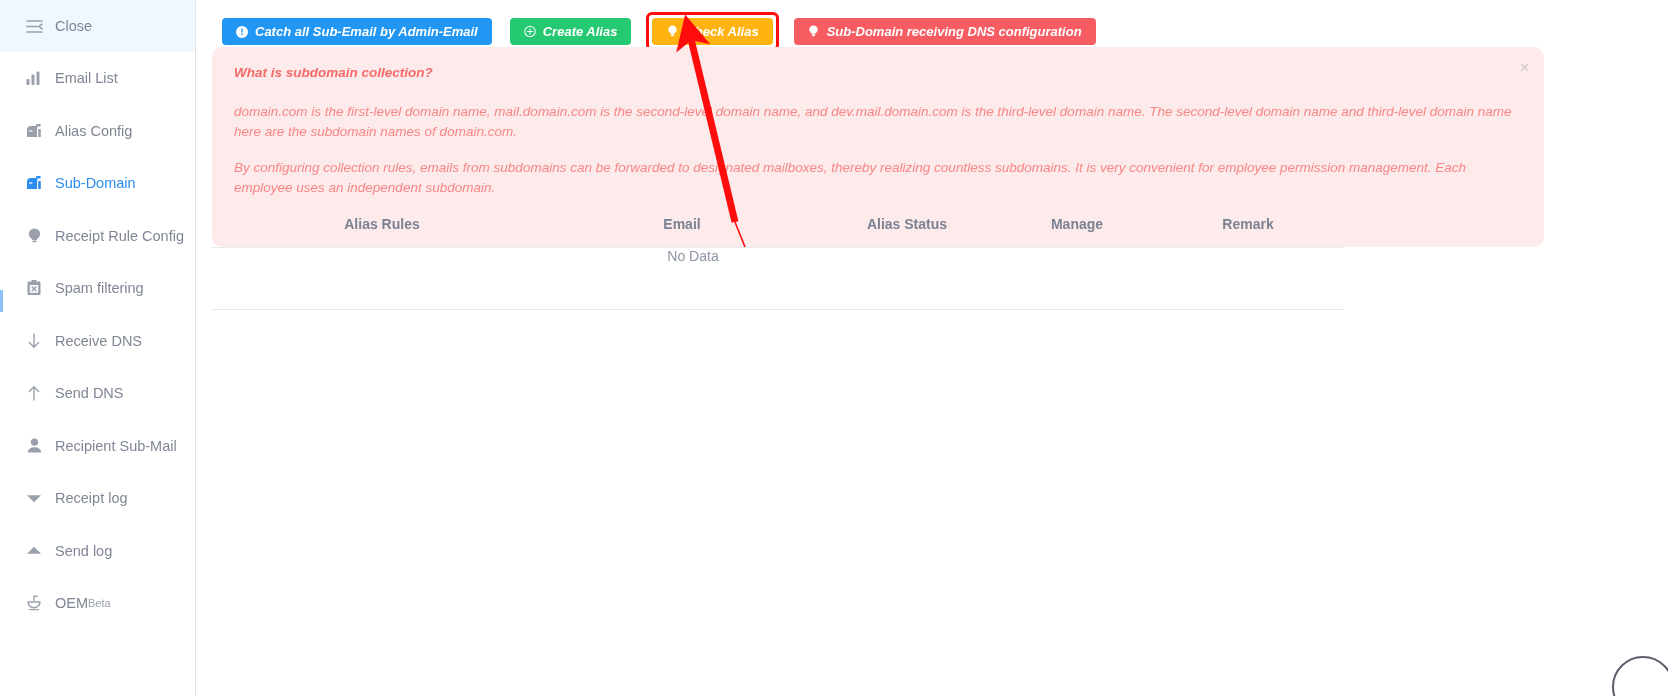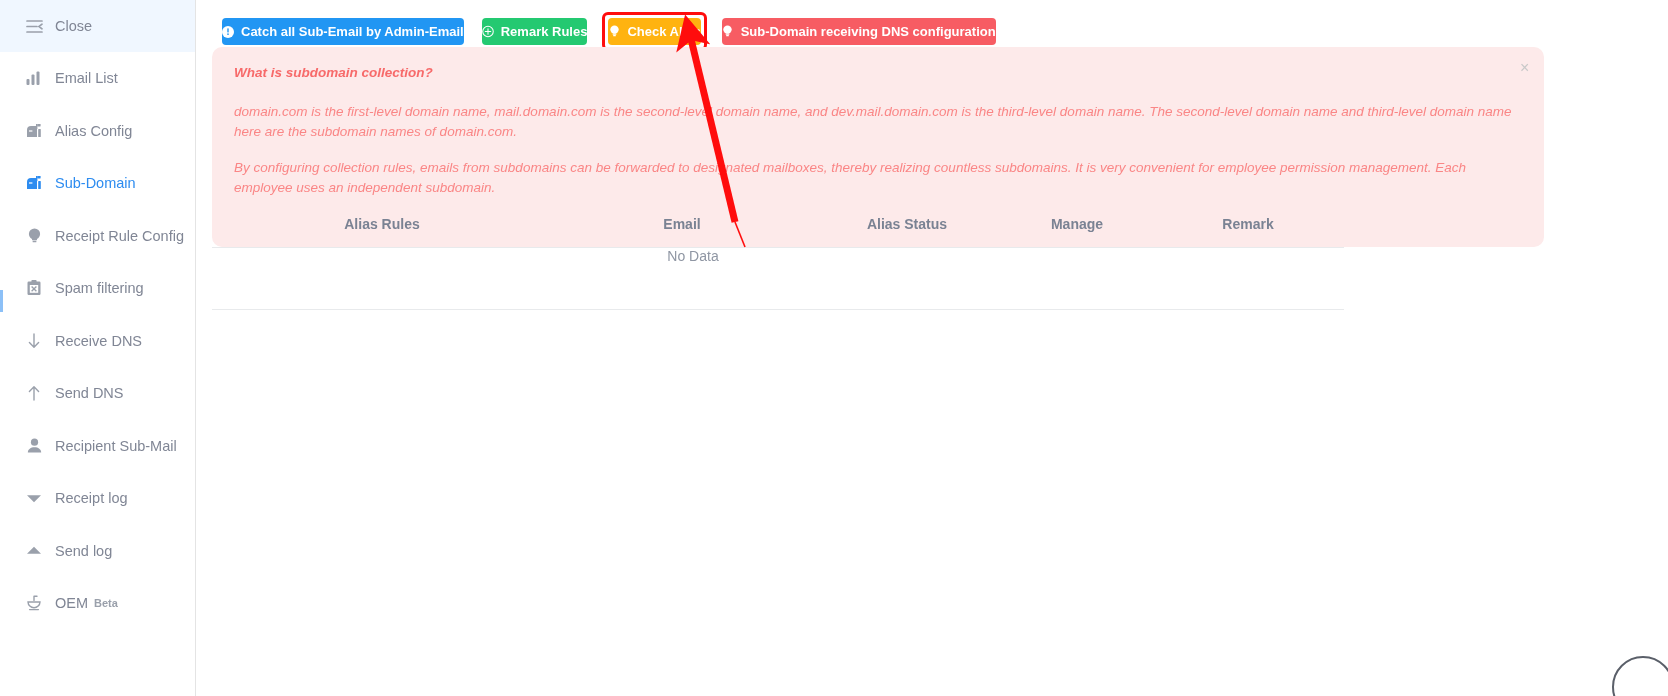--- a/index.html
+++ b/index.html
@@ -52,23 +52,21 @@
     display: inline-flex;
     align-items: center;
     justify-content: center;
     flex: 0 0 18px;
     color: #9aa0ab;
   }
   .side-item.active .ico { color: #2d8cf0; }
   .side-item .lbl { line-height: 1; }
   .side-item .beta {
     font-size: 11px;
-    margin-left: 6px;
     color: #9aa0ab;
-    font-weight: bold;
   }
   .side-accent {
     position: absolute;
     left: 0;
     top: 290px;
     width: 3px;
     height: 22px;
     background: #2d8cf0;
     opacity: .55;
   }
@@ -119,29 +117,30 @@
     top: 12px;
     display: flex;
     align-items: center;
     gap: 0;
   }
   .btn {
     display: inline-flex;
     align-items: center;
     justify-content: center;
     height: 27px;
-    padding: 0 0;
+    padding: 0 14px;
     border: none;
     border-radius: 4px;
     color: #ffffff;
     font-size: 13px;
     font-weight: 600;
     cursor: pointer;
     white-space: nowrap;
     line-height: 1;
+    font-style: italic;
   }
   .btn .bico {
     display: inline-flex;
     align-items: center;
     justify-content: center;
     margin-right: 7px;
     width: 12px; height: 12px;
   }
   .btn-wrap { margin-right: 18px; position: relative; }
   .btn-wrap.highlight {
@@ -412,21 +411,21 @@
       </div>
 
       <div class="btn-wrap">
         <button class="btn" style="background:#24c971">
           <span class="bico">
             <svg width="13" height="13" viewBox="0 0 13 13" fill="none" stroke="#fff" stroke-width="1.1">
               <circle cx="6.5" cy="6.5" r="5.7"></circle>
               <path d="M6.5 3.5v6M3.5 6.5h6" stroke-linecap="round"></path>
             </svg>
           </span>
-          <span>Remark Rules</span>
+          <span>Create Alias</span>
         </button>
       </div>
 
       <div class="btn-wrap highlight">
         <button class="btn" style="background:#ffb310">
           <span class="bico">
             <svg width="11" height="13" viewBox="0 0 11 13" fill="#fff">
               <circle cx="5.5" cy="4.6" r="4.2"></circle>
               <rect x="3.6" y="8.4" width="3.8" height="1.3" rx=".5"></rect>
               <rect x="4.1" y="10.1" width="2.8" height="1.2" rx=".5"></rect>

